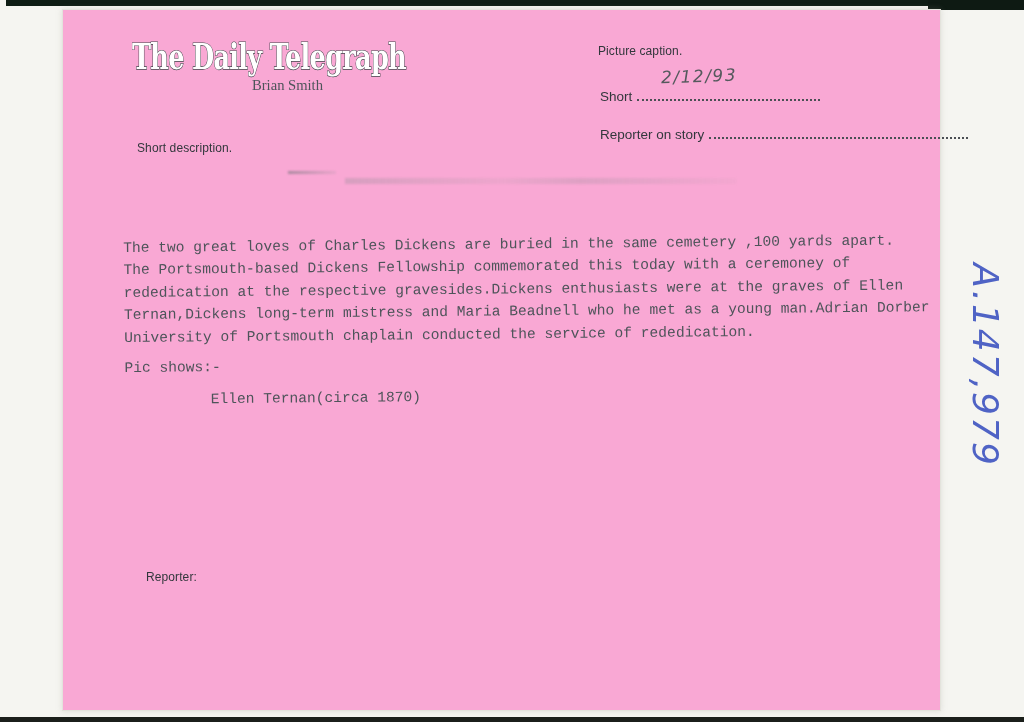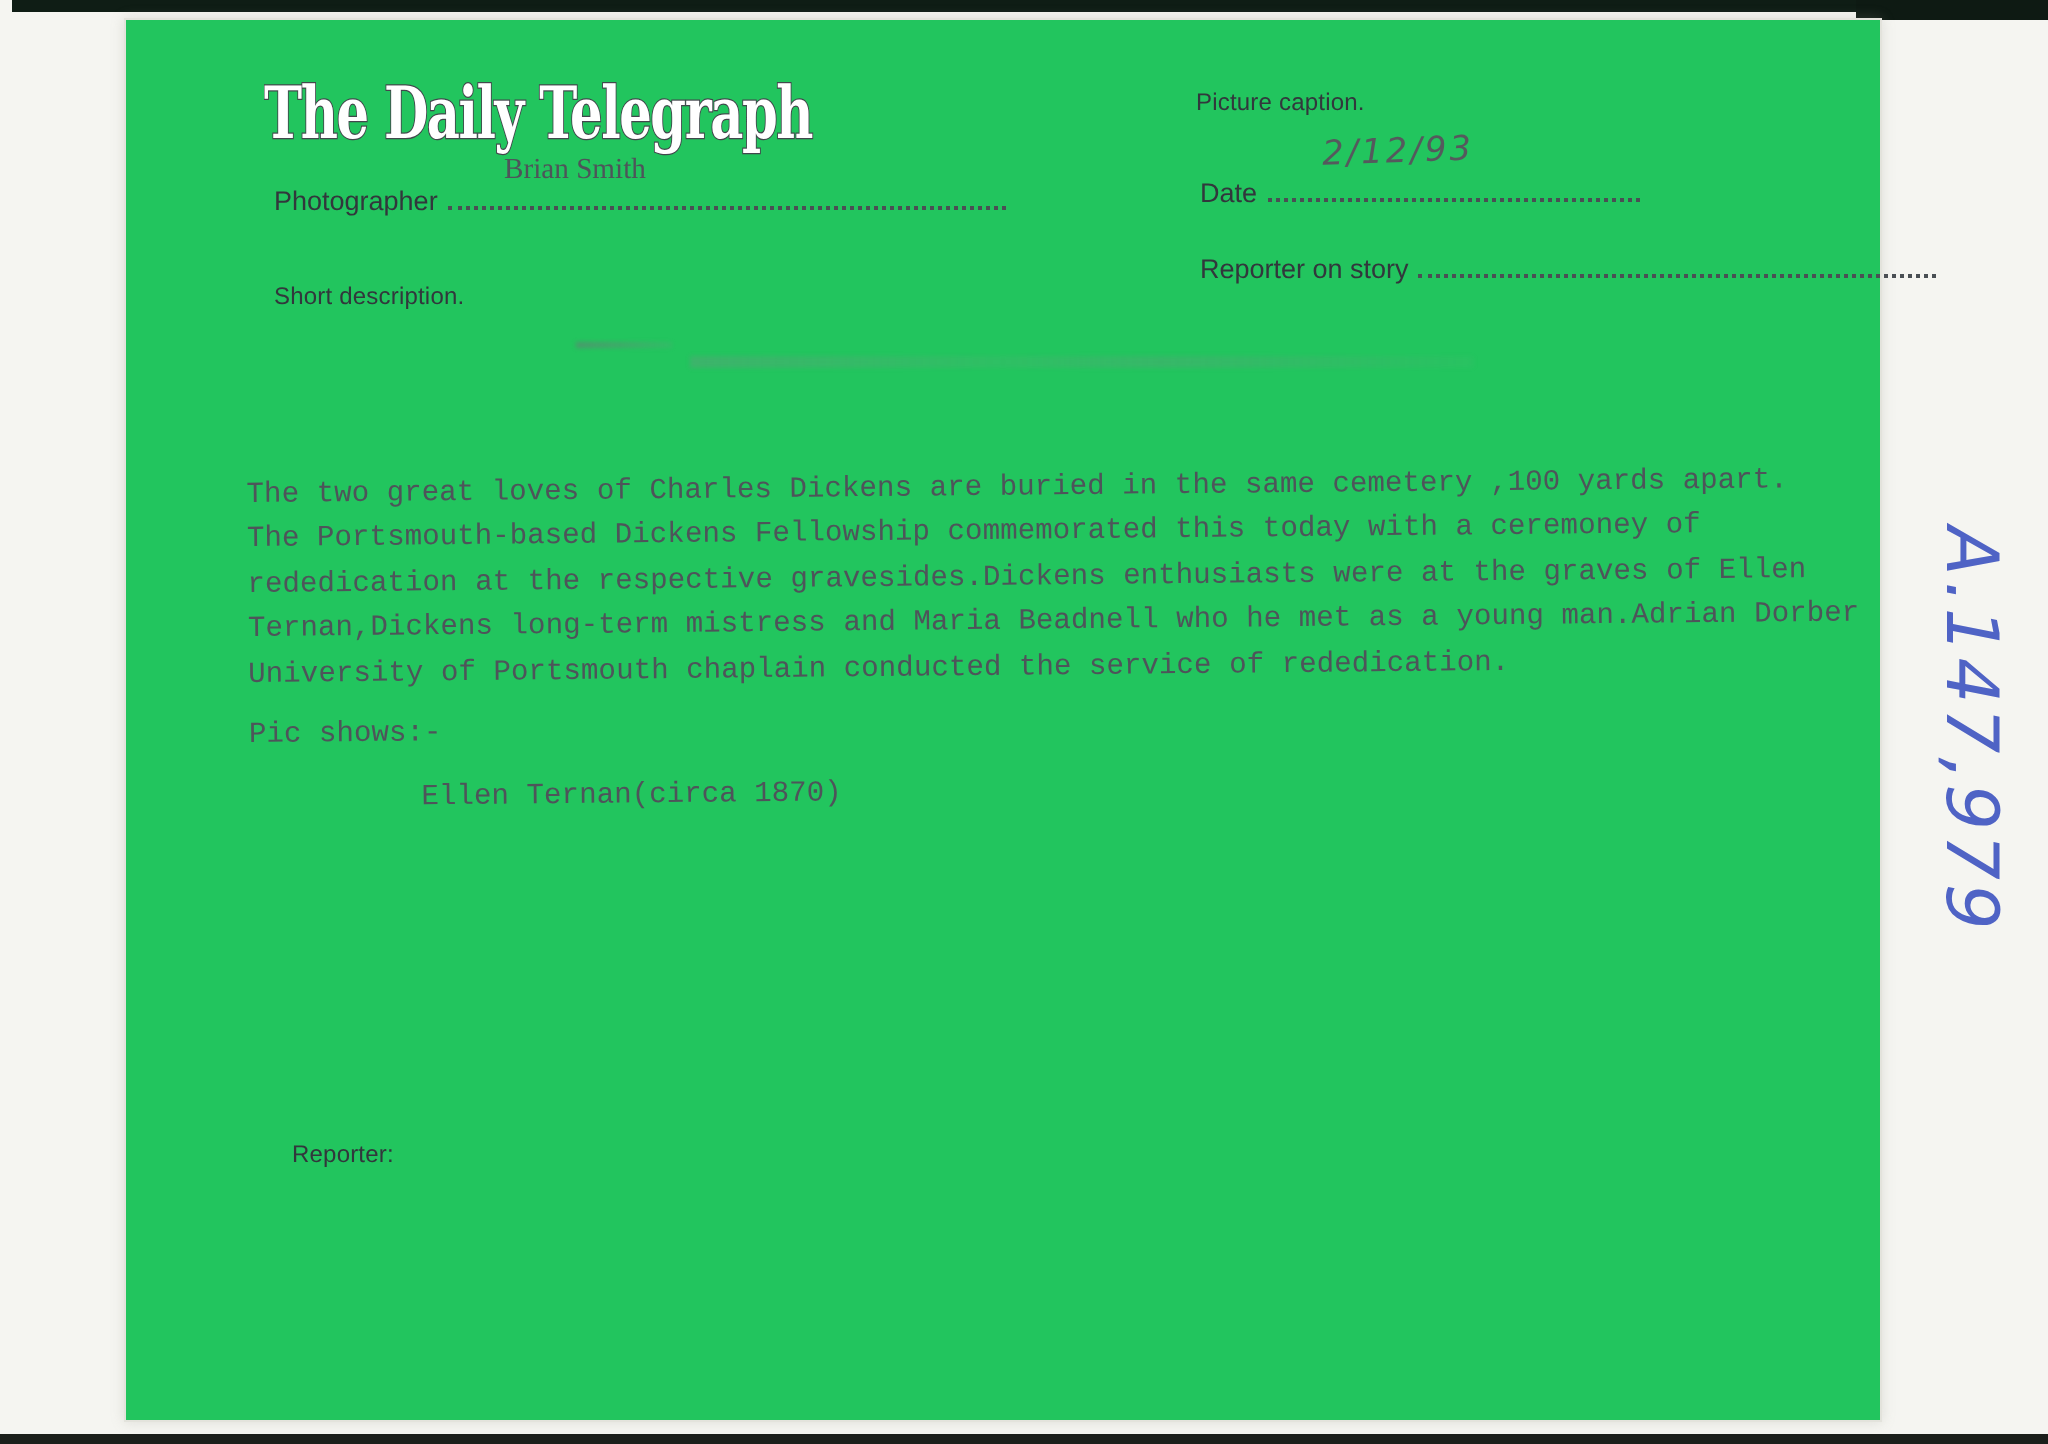--- a/index.html
+++ b/index.html
@@ -9,21 +9,21 @@
     font-family:"Liberation Sans",sans-serif;
   }
   
   .bar-top{position:absolute;left:6px;top:0;right:0;height:6px;background:#0f1d15;}
   .bar-top-right{position:absolute;left:928px;top:0;right:0;height:10px;background:#0e1a13;}
   .bar-bottom{position:absolute;left:0;bottom:0;width:100%;height:5px;background:#1b1f1b;}
 
   
   .paper{
     position:absolute;left:62px;top:9px;width:879px;height:702px;
-    background:#22c55e;border:1px solid #e3e3dc;box-sizing:border-box;
+    background:#f9a8d4;border:1px solid #e3e3dc;box-sizing:border-box;
     box-shadow:0 0 6px rgba(150,150,140,0.25);
   }
 
   .masthead{position:absolute;left:69px;top:25px;}
   .masthead-text{
     font-family:"DejaVu Serif",serif;font-weight:bold;font-size:36px;
     fill:#ffffff;stroke:#42474c;stroke-width:1.25px;paint-order:stroke;
     letter-spacing:-1px;
   }
 
@@ -78,31 +78,27 @@
 <div class="bar-bottom"></div>
 
 <div class="paper">
 
   <svg class="masthead" width="282" height="44" viewBox="0 0 282 44">
     <text x="0" y="34" textLength="274" lengthAdjust="spacingAndGlyphs" class="masthead-text">The Daily Telegraph</text>
   </svg>
 
   <div class="typed typed-abs" style="left:189px;top:67px;font-family:Liberation Serif, serif;">Brian Smith</div>
 
-  <div class="form-row" style="left:74px;top:83px;width:366px;">
-    <span class="form-label-inline">Photographer</span>
-    <span class="dotted-rule"></span>
-  </div>
 
   <div class="form-label" style="left:535px;top:34px;">Picture caption.</div>
 
   <div class="handwriting-date">2/12/93</div>
 
   <div class="form-row" style="left:537px;top:79px;width:220px;">
-    <span class="form-label-inline">Date</span>
+    <span class="form-label-inline">Short</span>
     <span class="dotted-rule"></span>
   </div>
 
   <div class="form-label" style="left:74px;top:119px;margin-top:12px;">Short description.</div>
 
 
   <div class="form-row" style="left:537px;top:117px;width:368px;">
     <span class="form-label-inline">Reporter on story</span>
     <span class="dotted-rule"></span>
   </div>

